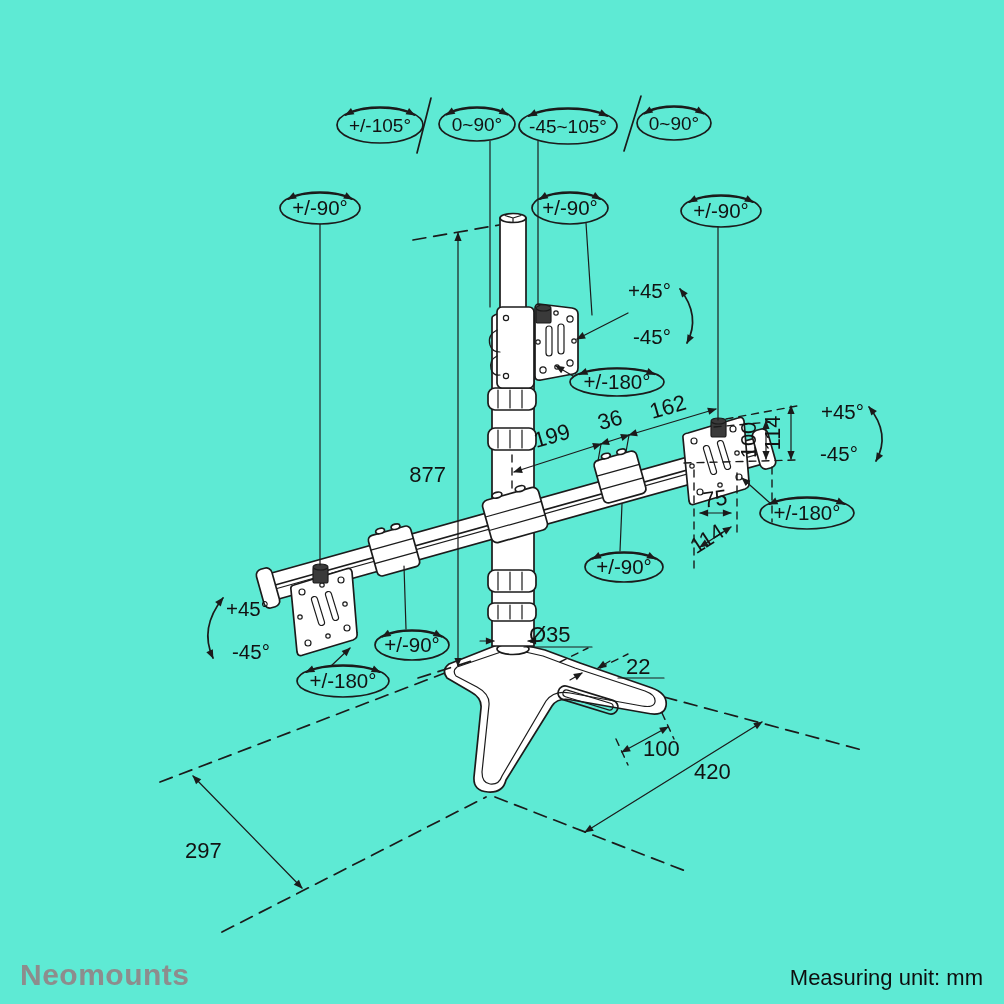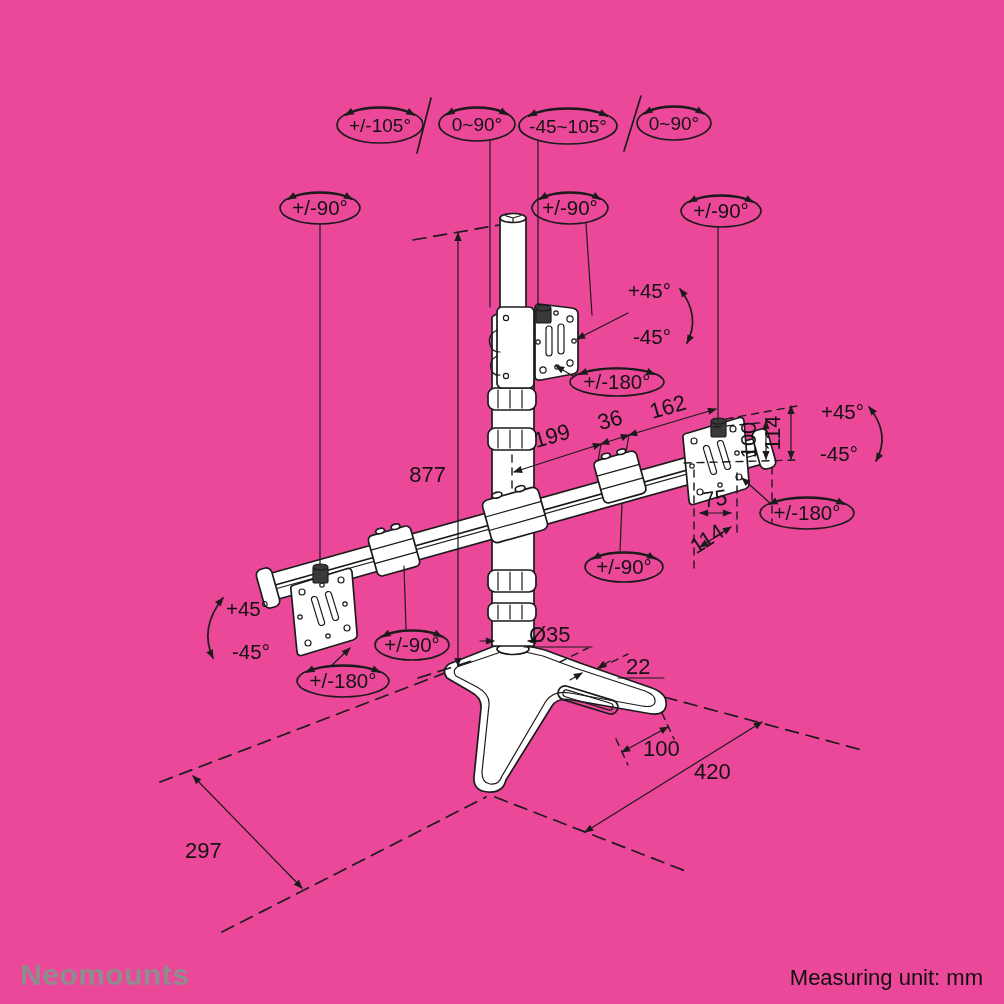--- a/index.html
+++ b/index.html
@@ -1,16 +1,16 @@
 <!DOCTYPE html>
 <html><head>
 <meta charset="utf-8">
 <style>
   html,body{margin:0;padding:0;background:#fff;}
-  .stage{position:relative;width:1004px;height:1004px;background:#ec4899;overflow:hidden;}
+  .stage{position:relative;width:1004px;height:1004px;background:#5eead4;overflow:hidden;}
   svg{position:absolute;left:0;top:0;}
   .ln{fill:none;stroke:#1b1b1b;stroke-width:1.7;stroke-linecap:round;stroke-linejoin:round;}
   .fw{fill:#ffffff;stroke:#1b1b1b;stroke-width:1.7;stroke-linejoin:round;}
   .fd{fill:#3a3a3a;stroke:#1b1b1b;stroke-width:1.2;}
   .thin{stroke-width:1.2;}
   .dash{stroke-dasharray:13 8;}
   .dash2{stroke-dasharray:7 6;stroke-width:1.4;}
   .txt{font-family:"Liberation Sans",sans-serif;font-size:20.5px;fill:#121212;}
   .dim{font-size:22px;}
   .small{font-size:19px;}

